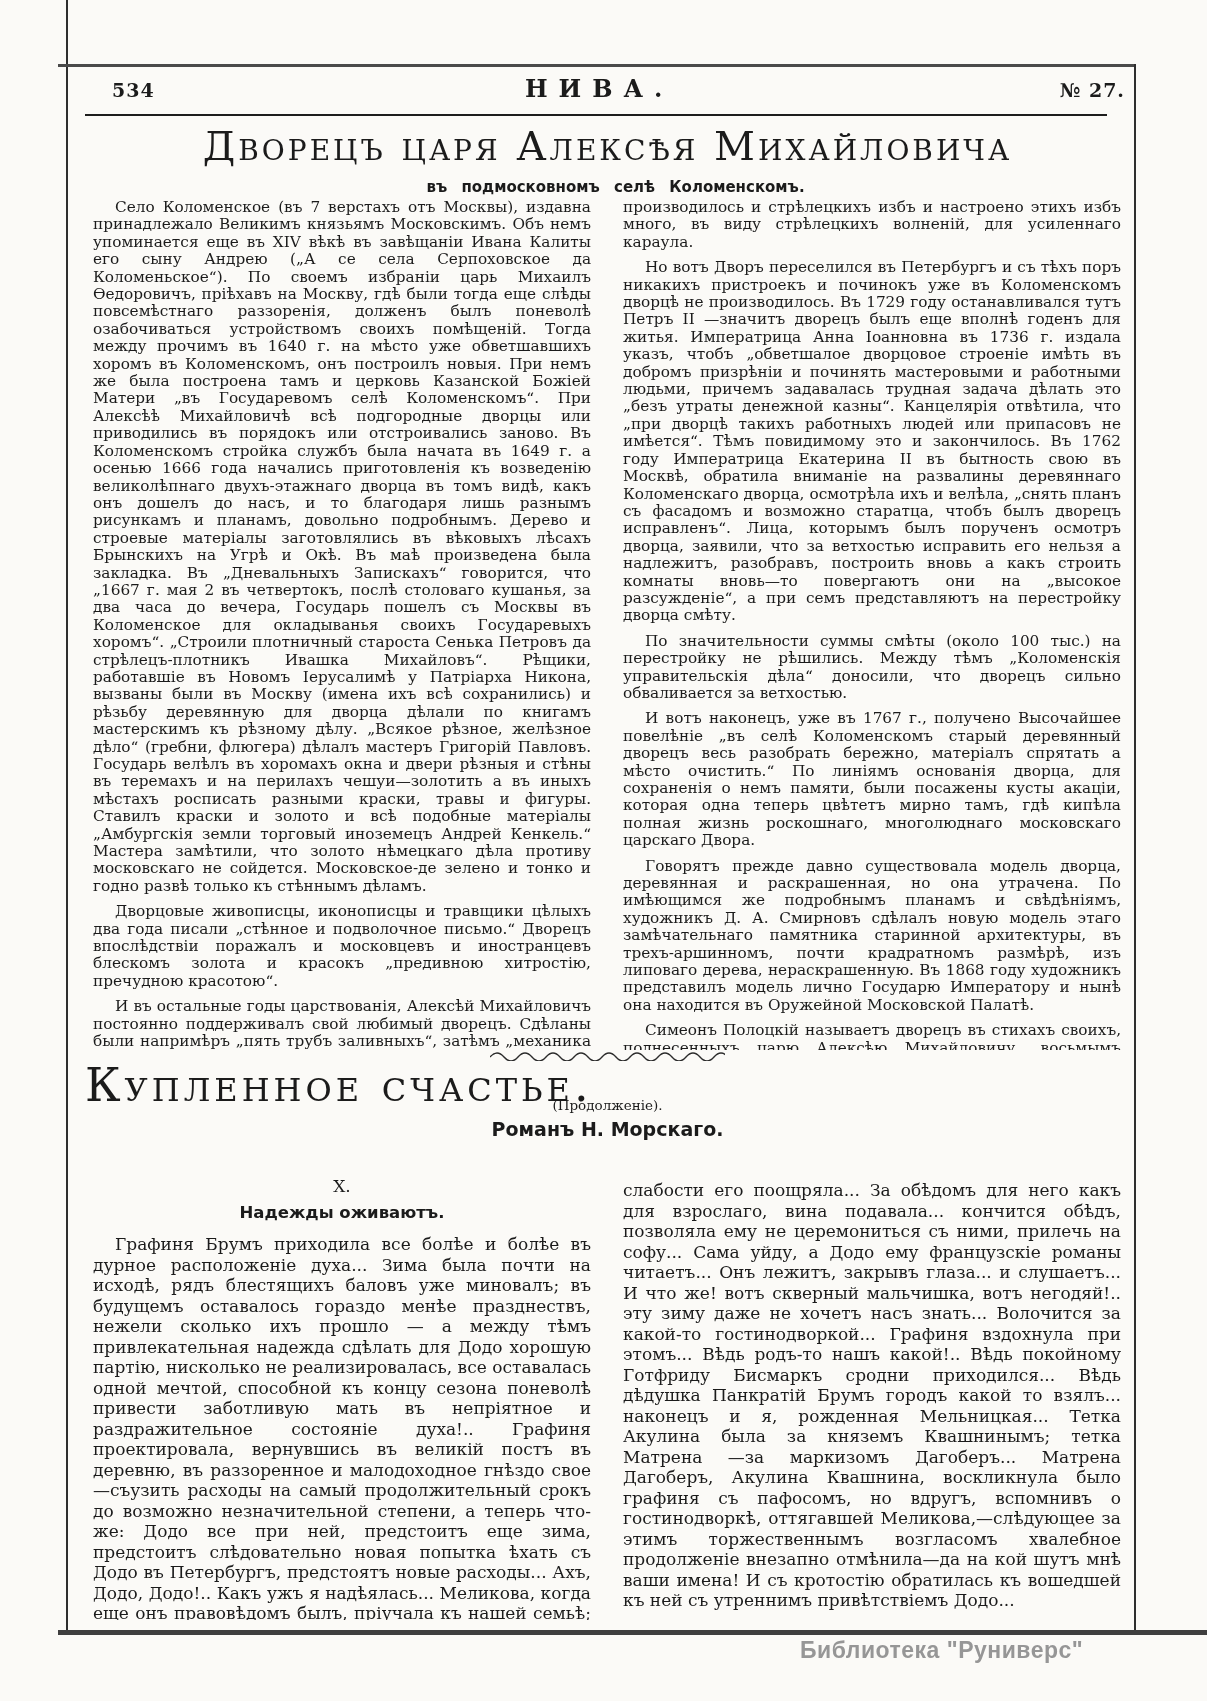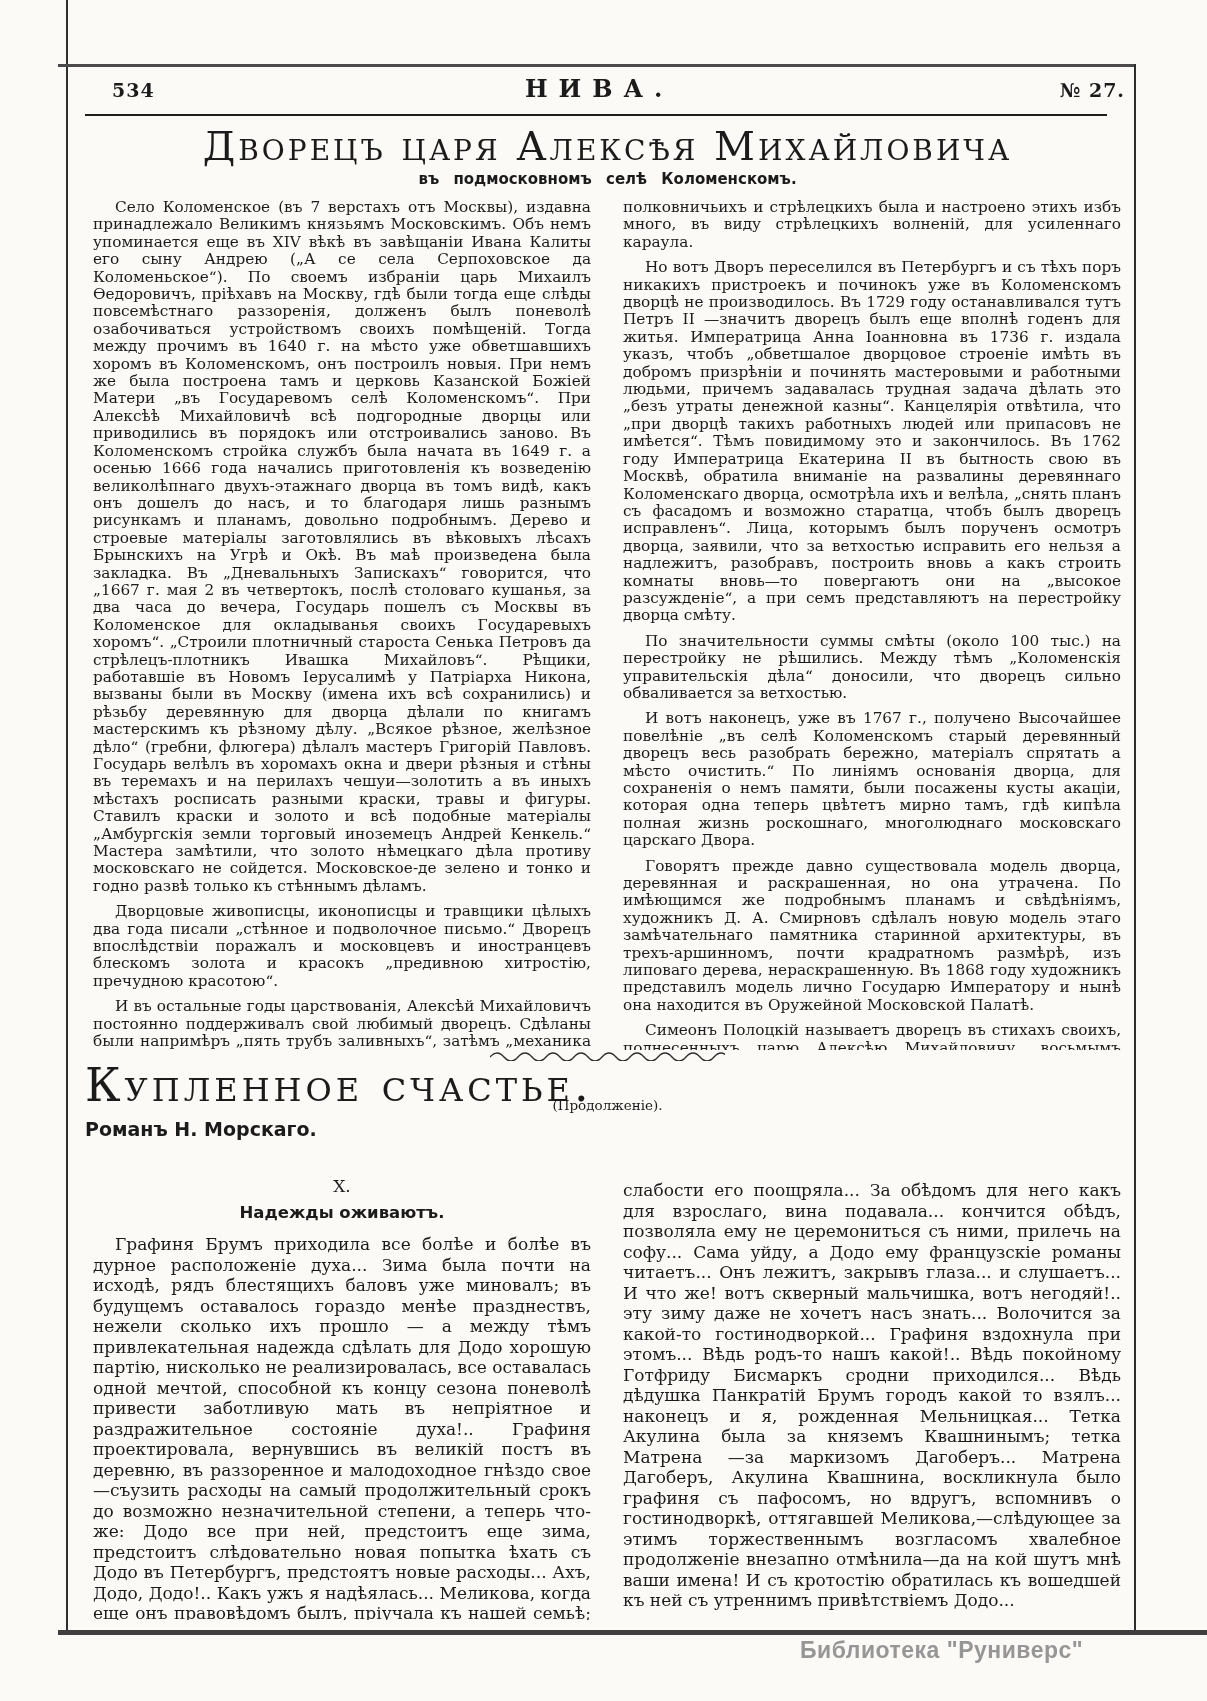--- a/index.html
+++ b/index.html
@@ -14,38 +14,38 @@
 
   
   .masthead{position:absolute;left:85px;top:74px;width:1040px;display:flex;align-items:baseline;justify-content:space-between;}
   .page-num,.issue-num{font-size:19px;font-weight:bold;letter-spacing:1px;margin-left:27px;}
   .masthead-title{font-size:24px;font-weight:bold;letter-spacing:11px;text-indent:11px;}
   .header-rule{position:absolute;left:85px;top:114px;width:1022px;height:2px;background:#1d1d1d;}
 
   
   .a1-title{position:absolute;left:85px;top:120px;width:1045px;margin:0;text-align:center;
             font-variant:small-caps;font-weight:normal;font-size:40px;letter-spacing:3px;line-height:52px;}
-  .a1-subtitle{position:absolute;left:85px;top:170px;width:1045px;margin:0;text-align:center;
+  .a1-subtitle{position:absolute;left:85px;top:170px;width:1045px;margin:8px;text-align:center;
                font-family:"DejaVu Sans","Liberation Sans",sans-serif;font-size:15px;font-weight:bold;word-spacing:9px;}
 
   
   .cols{position:absolute;left:85px;display:flex;gap:16px;overflow:hidden;}
   .col{width:514px;}
   .cols p{margin:8px;text-align:justify;text-indent:22px;}
   .cols p.no-indent{text-indent:0;}
   .a1-cols{top:191px;width:1045px;height:859px;font-size:15.3px;line-height:17.4px;}
   .a2-cols{top:1172px;width:1045px;height:448px;font-size:17px;line-height:20.5px;}
 
   
   .divider{position:absolute;left:85px;top:1046px;width:1045px;text-align:center;}
 
   
   .a2-title{position:absolute;left:85px;top:1056px;width:1045px;margin:0;text-align:left;
             font-variant:small-caps;font-weight:normal;font-size:46px;letter-spacing:4px;line-height:58px;}
-  .a2-byline{position:absolute;left:85px;top:1118px;width:1045px;margin:0;text-align:left;
+  .a2-byline{position:absolute;left:85px;top:1118px;width:1045px;margin:0;text-align:center;
              font-family:"DejaVu Sans","Liberation Sans",sans-serif;font-size:19px;font-weight:bold;}
   .a2-cont{position:absolute;left:85px;top:1097px;width:1045px;margin:0;text-align:center;font-size:13.5px;}
 
   .chapter-num{text-align:center;font-size:17px;margin:4px 0 6px 0;}
   .chapter-title{text-align:center;font-family:"DejaVu Sans","Liberation Sans",sans-serif;
                  font-size:16.5px;font-weight:bold;margin:0 0 11px 0;}
 
   .watermark{position:absolute;left:800px;top:1637px;font-family:"Liberation Sans","DejaVu Sans",sans-serif;
              font-size:23px;font-weight:bold;color:#969696;letter-spacing:0.5px;}
 </style>
@@ -70,21 +70,21 @@
   <h2 class="a1-subtitle">въ подмосковномъ селѣ Коломенскомъ.</h2>
 
   <section class="cols a1-cols">
     <div class="col">
       <p>Село Коломенское (въ 7 верстахъ отъ Москвы), издавна принадлежало Великимъ князьямъ Московскимъ. Объ немъ упоминается еще въ XIV вѣкѣ въ завѣщаніи Ивана Калиты его сыну Андрею („А се села Серпоховское да Коломеньское“). По своемъ избраніи царь Михаилъ Ѳедоровичъ, пріѣхавъ на Москву, гдѣ были тогда еще слѣды повсемѣстнаго раззоренія, долженъ былъ поневолѣ озабочиваться устройствомъ своихъ помѣщеній. Тогда между прочимъ въ 1640 г. на мѣсто уже обветшавшихъ хоромъ въ Коломенскомъ, онъ построилъ новыя. При немъ же была построена тамъ и церковь Казанской Божіей Матери „въ Государевомъ селѣ Коломенскомъ“. При Алексѣѣ Михайловичѣ всѣ подгородные дворцы или приводились въ порядокъ или отстроивались заново. Въ Коломенскомъ стройка службъ была начата въ 1649 г. а осенью 1666 года начались приготовленія къ возведенію великолѣпнаго двухъ-этажнаго дворца въ томъ видѣ, какъ онъ дошелъ до насъ, и то благодаря лишь разнымъ рисункамъ и планамъ, довольно подробнымъ. Дерево и строевые матеріалы заготовлялись въ вѣковыхъ лѣсахъ Брынскихъ на Угрѣ и Окѣ. Въ маѣ произведена была закладка. Въ „Дневальныхъ Запискахъ“ говорится, что „1667 г. мая 2 въ четвертокъ, послѣ столоваго кушанья, за два часа до вечера, Государь пошелъ съ Москвы въ Коломенское для окладыванья своихъ Государевыхъ хоромъ“. „Строили плотничный староста Сенька Петровъ да стрѣлецъ-плотникъ Ивашка Михайловъ“. Рѣщики, работавшіе въ Новомъ Іерусалимѣ у Патріарха Никона, вызваны были въ Москву (имена ихъ всѣ сохранились) и рѣзьбу деревянную для дворца дѣлали по книгамъ мастерскимъ къ рѣзному дѣлу. „Всякое рѣзное, желѣзное дѣло“ (гребни, флюгера) дѣлалъ мастеръ Григорій Павловъ. Государь велѣлъ въ хоромахъ окна и двери рѣзныя и стѣны въ теремахъ и на перилахъ чешуи—золотить а въ иныхъ мѣстахъ росписать разными краски, травы и фигуры. Ставилъ краски и золото и всѣ подобные матеріалы „Амбургскія земли торговый иноземецъ Андрей Кенкель.“ Мастера замѣтили, что золото нѣмецкаго дѣла противу московскаго не сойдется. Московское-де зелено и тонко и годно развѣ только къ стѣннымъ дѣламъ.</p>
       <p>Дворцовые живописцы, иконописцы и травщики цѣлыхъ два года писали „стѣнное и подволочное письмо.“ Дворецъ впослѣдствіи поражалъ и московцевъ и иностранцевъ блескомъ золота и красокъ „предивною хитростію, пречудною красотою“.</p>
       <p>И въ остальные годы царствованія, Алексѣй Михайловичъ постоянно поддерживалъ свой любимый дворецъ. Сдѣланы были напримѣръ „пять трубъ заливныхъ“, затѣмъ „механика львовъ рыкающихъ“ и часы на дворцовую башню, надъ въѣздными воротами.</p>
       <p>Послѣ смерти царственнаго строителя дворецъ былъ распространенъ, частью совсѣмъ перестроенъ. При царѣ Ѳеодорѣ, дѣлать новую „столовую“ во дворцѣ подрядился крестьянинъ В. П. Шереметева Дементьевъ. Въ 1684 году была произведена перестройка и починка хоромъ, мыленъ, сѣней, рундуковъ,</p>
     </div>
     <div class="col">
-      <p class="no-indent">полковничьихъ и стрѣлецкихъ была и настроено этихъ избъ много, въ виду стрѣлецкихъ волненій, для усиленнаго караула.</p>
+      <p class="no-indent">производилось и стрѣлецкихъ избъ и настроено этихъ избъ много, въ виду стрѣлецкихъ волненій, для усиленнаго караула.</p>
       <p>Но вотъ Дворъ переселился въ Петербургъ и съ тѣхъ поръ никакихъ пристроекъ и починокъ уже въ Коломенскомъ дворцѣ не производилось. Въ 1729 году останавливался тутъ Петръ II —значитъ дворецъ былъ еще вполнѣ годенъ для житья. Императрица Анна Іоанновна въ 1736 г. издала указъ, чтобъ „обветшалое дворцовое строеніе имѣть въ добромъ призрѣніи и починять мастеровыми и работными людьми, причемъ задавалась трудная задача дѣлать это „безъ утраты денежной казны“. Канцелярія отвѣтила, что „при дворцѣ такихъ работныхъ людей или припасовъ не имѣется“. Тѣмъ повидимому это и закончилось. Въ 1762 году Императрица Екатерина II въ бытность свою въ Москвѣ, обратила вниманіе на развалины деревяннаго Коломенскаго дворца, осмотрѣла ихъ и велѣла, „снять планъ съ фасадомъ и возможно старатца, чтобъ былъ дворецъ исправленъ“. Лица, которымъ былъ порученъ осмотръ дворца, заявили, что за ветхостью исправить его нельзя а надлежитъ, разобравъ, построить вновь а какъ строить комнаты вновь—то повергаютъ они на „высокое разсужденіе“, а при семъ представляютъ на перестройку дворца смѣту.</p>
       <p>По значительности суммы смѣты (около 100 тыс.) на перестройку не рѣшились. Между тѣмъ „Коломенскія управительскія дѣла“ доносили, что дворецъ сильно обваливается за ветхостью.</p>
       <p>И вотъ наконецъ, уже въ 1767 г., получено Высочайшее повелѣніе „въ селѣ Коломенскомъ старый деревянный дворецъ весь разобрать бережно, матеріалъ спрятать а мѣсто очистить.“ По линіямъ основанія дворца, для сохраненія о немъ памяти, были посажены кусты акаціи, которая одна теперь цвѣтетъ мирно тамъ, гдѣ кипѣла полная жизнь роскошнаго, многолюднаго московскаго царскаго Двора.</p>
       <p>Говорятъ прежде давно существовала модель дворца, деревянная и раскрашенная, но она утрачена. По имѣющимся же подробнымъ планамъ и свѣдѣніямъ, художникъ Д. А. Смирновъ сдѣлалъ новую модель этаго замѣчательнаго памятника старинной архитектуры, въ трехъ-аршинномъ, почти крадратномъ размѣрѣ, изъ липоваго дерева, нераскрашенную. Въ 1868 году художникъ представилъ модель лично Государю Императору и нынѣ она находится въ Оружейной Московской Палатѣ.</p>
       <p>Симеонъ Полоцкій называетъ дворецъ въ стихахъ своихъ, поднесенныхъ царю Алексѣю Михайловичу „восьмымъ чюдомъ свѣта“. Архитектура дворца исконная русская. Великолѣпною пестротою красокъ, своеобразною рѣзьбою и позолотою и всею сложною системою постройки, дворецъ совершенно соотвѣтствуетъ пѣсеннымъ описаніямъ древнихъ русскихъ хоромъ. Это былъ послѣдній полный памятникъ русскаго стариннаго вкуса, русскаго зодчества, наконецъ русскаго житья-бытья, съ его вышками, теремами, чердаками, рублеными башнями, напоминающими пагоды индійскаго стиля.</p>
     </div>
   </section>
 
   <div class="divider">
     <svg width="235" height="10" viewBox="0 0 235 10">

